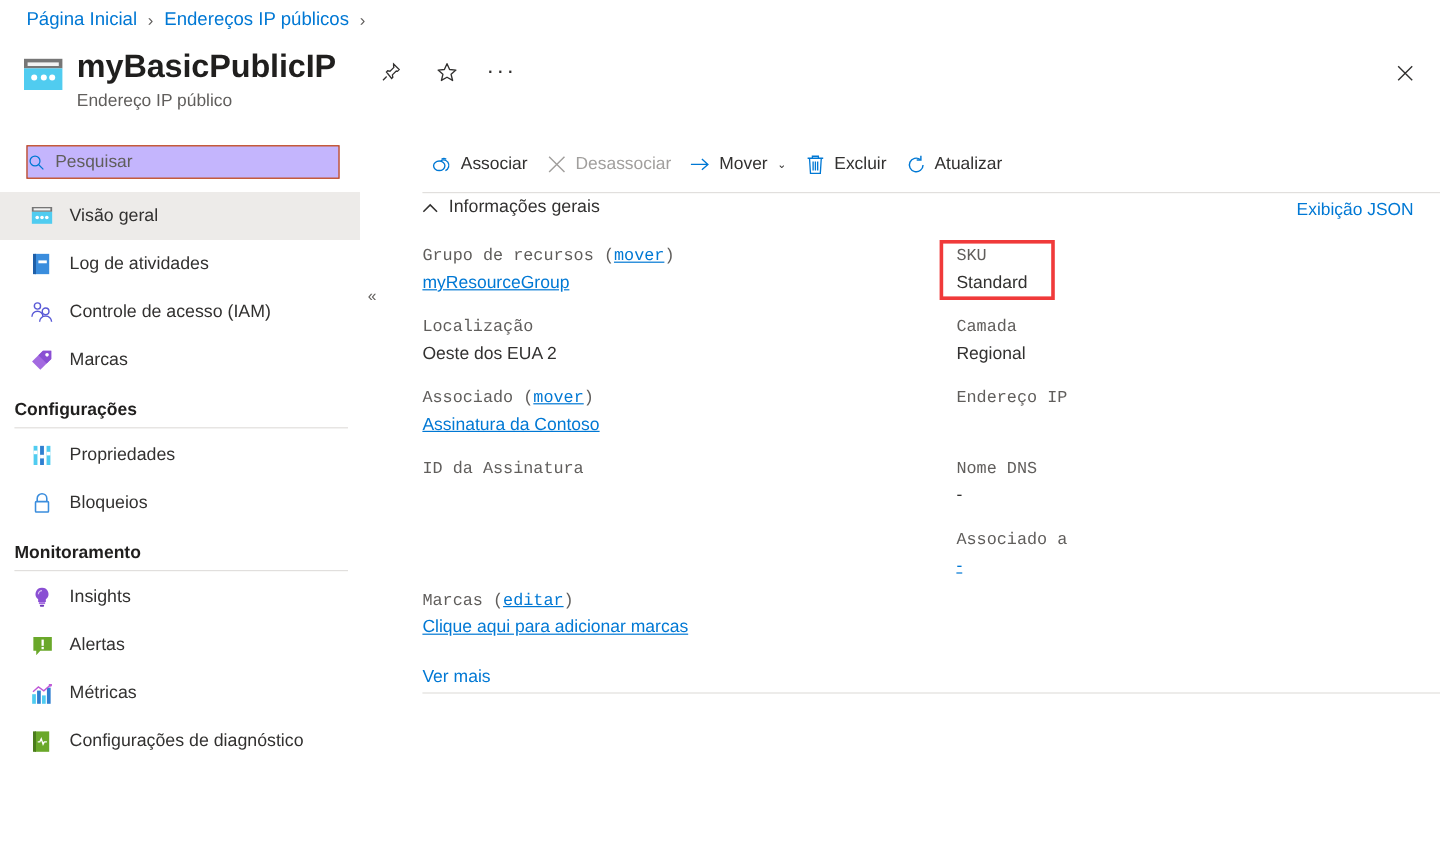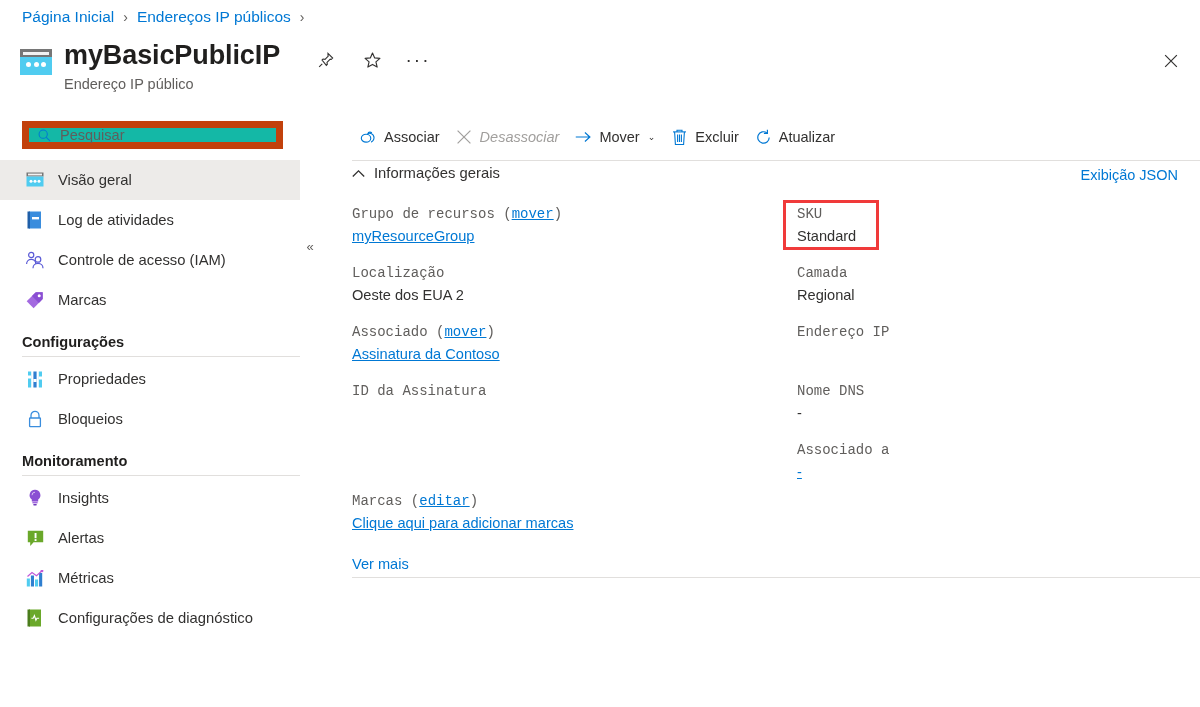--- a/index.html
+++ b/index.html
@@ -62,22 +62,22 @@
   }
 
   
   .sidebar {
     position: absolute; left: 0; top: 110px; width: 337px; height: 597px;
     background: #fff;
   }
   .search-wrap { position: absolute; left: 22px; top: 11px; width: 261px; height: 28px; }
   .search-box {
     width: 100%; height: 100%;
-    border: 7px solid #c2410c; background: #14b8a6;
-    display: flex; align-items: center; padding-left: 8px;
+    border: 1px solid #c2410c; background: #c4b5fd;
+    display: flex; align-items: center; padding-left: 0;
   }
   .mag { width: 15px; height: 15px; flex: none; margin-right: 8px; }
   .search-input {
     border: none; outline: none; background: transparent;
     font-family: "Liberation Sans", sans-serif; font-size: 14.5px;
     color: #323130; width: 210px;
   }
   .search-input::placeholder { color: #605e5c; opacity: 1; }
 
   .collapse-btn {
@@ -88,36 +88,36 @@
 
   .navlist { position: absolute; left: 0; top: 50px; width: 337px; }
   .nav-item {
     display: flex; align-items: center; height: 40px;
     padding-left: 25px; cursor: pointer; width: 300px;
   }
   .nav-item.selected { background: #edebe9; }
   .nav-ic { width: 20px; height: 20px; flex: none; margin-right: 13px; display:flex; align-items:center; justify-content:center;}
   .nav-label { font-size: 14.8px; color: #323130; line-height: 20px; white-space: nowrap; }
 
-  .nav-group { margin-top: 14px; width: 300px; padding-left: 22px; }
+  .nav-group { margin-top: 14px; width: 300px; padding-left: 12px; }
   .nav-group-title { font-size: 14.6px; font-weight: 600; color: #201f1e; margin-bottom: 6px; }
   .nav-group-rule { height:1px; background:#e1dfdd; width: 278px; margin-bottom: 2px; }
 
   
   .main { position: absolute; left: 337px; top: 110px; width: 863px; height: 597px; background: #fff; }
 
   .cmdbar {
     position: absolute; left: 15px; top: 9px; height: 36px;
     display: flex; align-items: center; gap: 0;
   }
   .cmd {
     display: flex; align-items: center; height: 32px; padding: 0 8px;
     cursor: pointer; font-size: 14.5px; color: #323130; gap: 7px; white-space: nowrap;
   }
-  .cmd.disabled { color: #a19f9d; cursor: default; font-style: italic; }
+  .cmd.disabled { color: #a19f9d; cursor: default; }
   .cmd-ic { width: 17px; height: 17px; display:flex; align-items:center; justify-content:center; flex:none; }
   .caret { font-size: 9px; color: #323130; margin-left: 1px; }
 
   .cmd-rule { position:absolute; left:15px; top:50px; width:848px; height:1px; background:#e1dfdd; }
 
   .section-head {
     position: absolute; left: 15px; top: 55px;
     display: flex; align-items: center; gap: 9px; cursor: pointer;
     font-size: 14.8px; color: #323130; font-weight: 400;
   }

